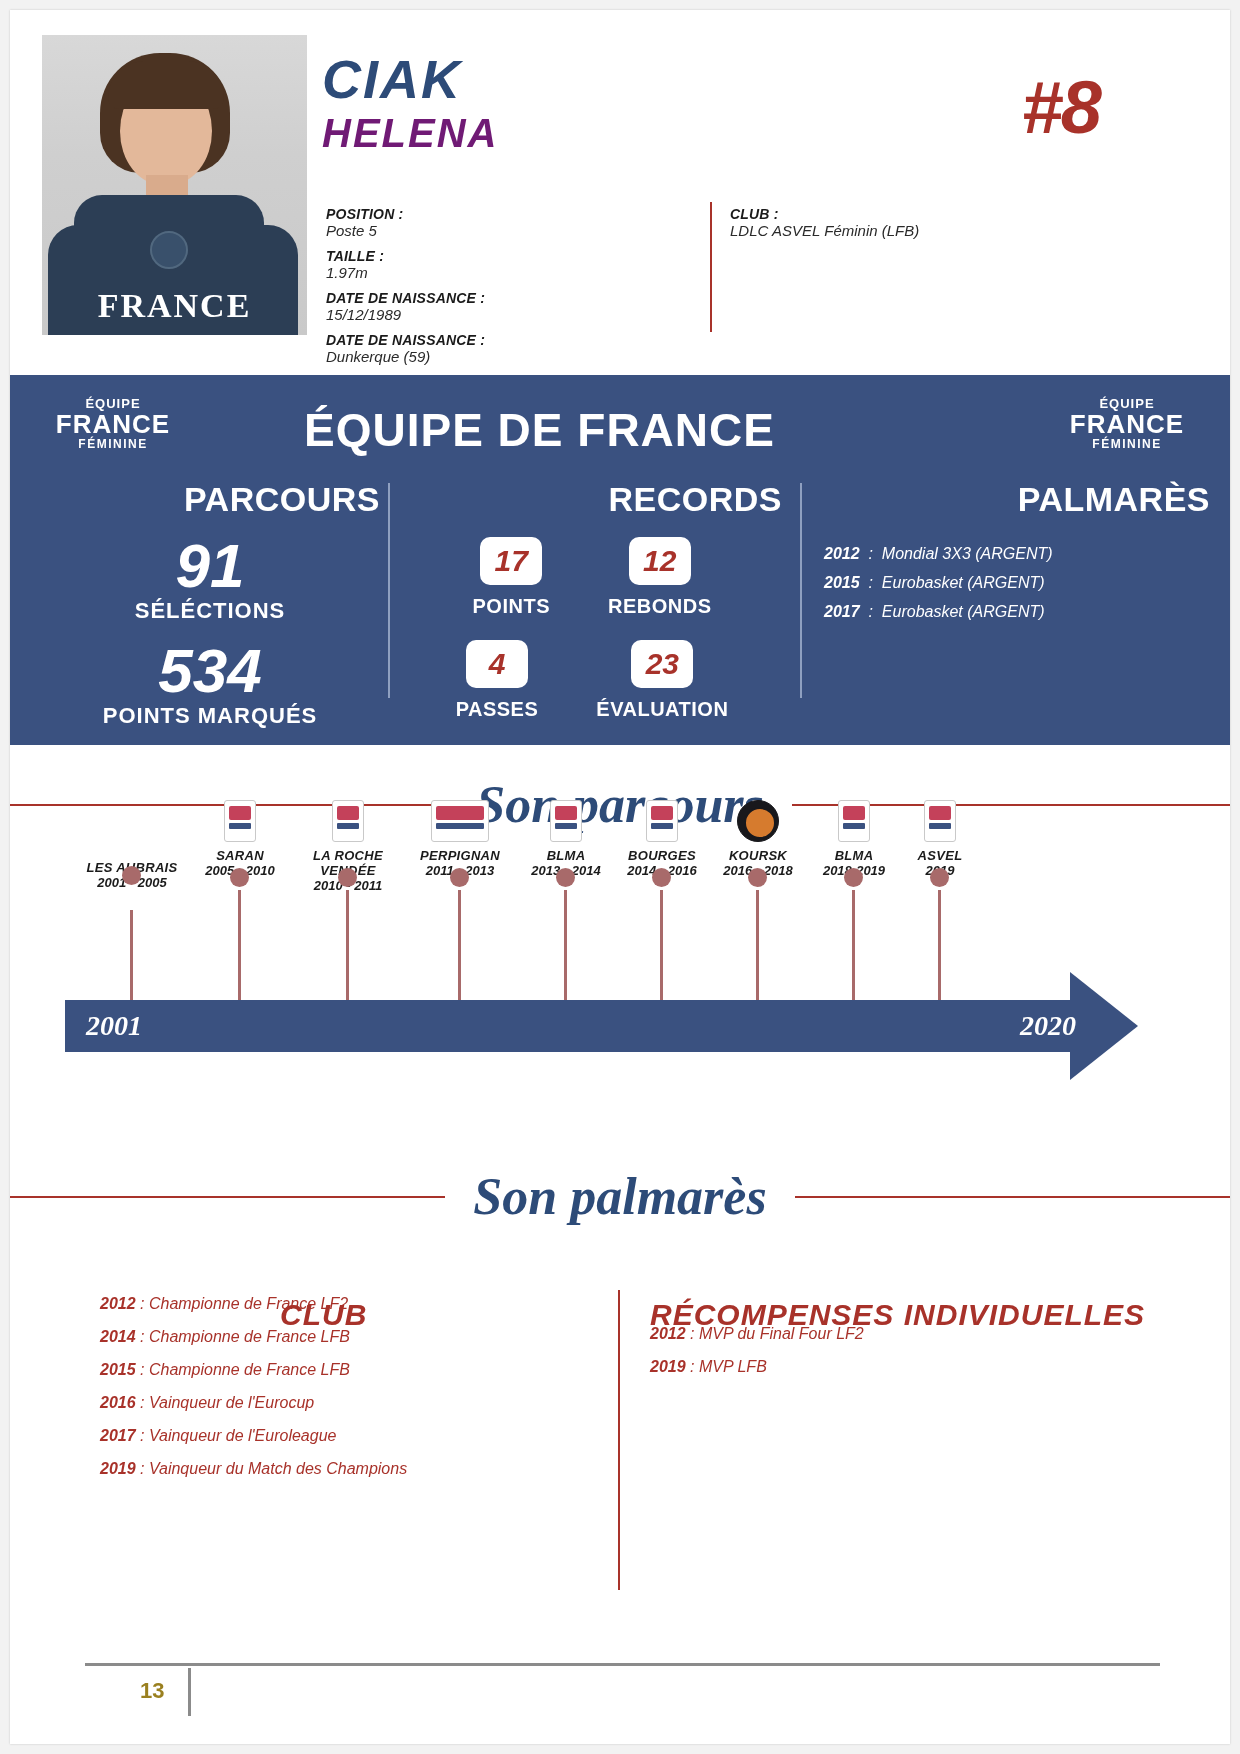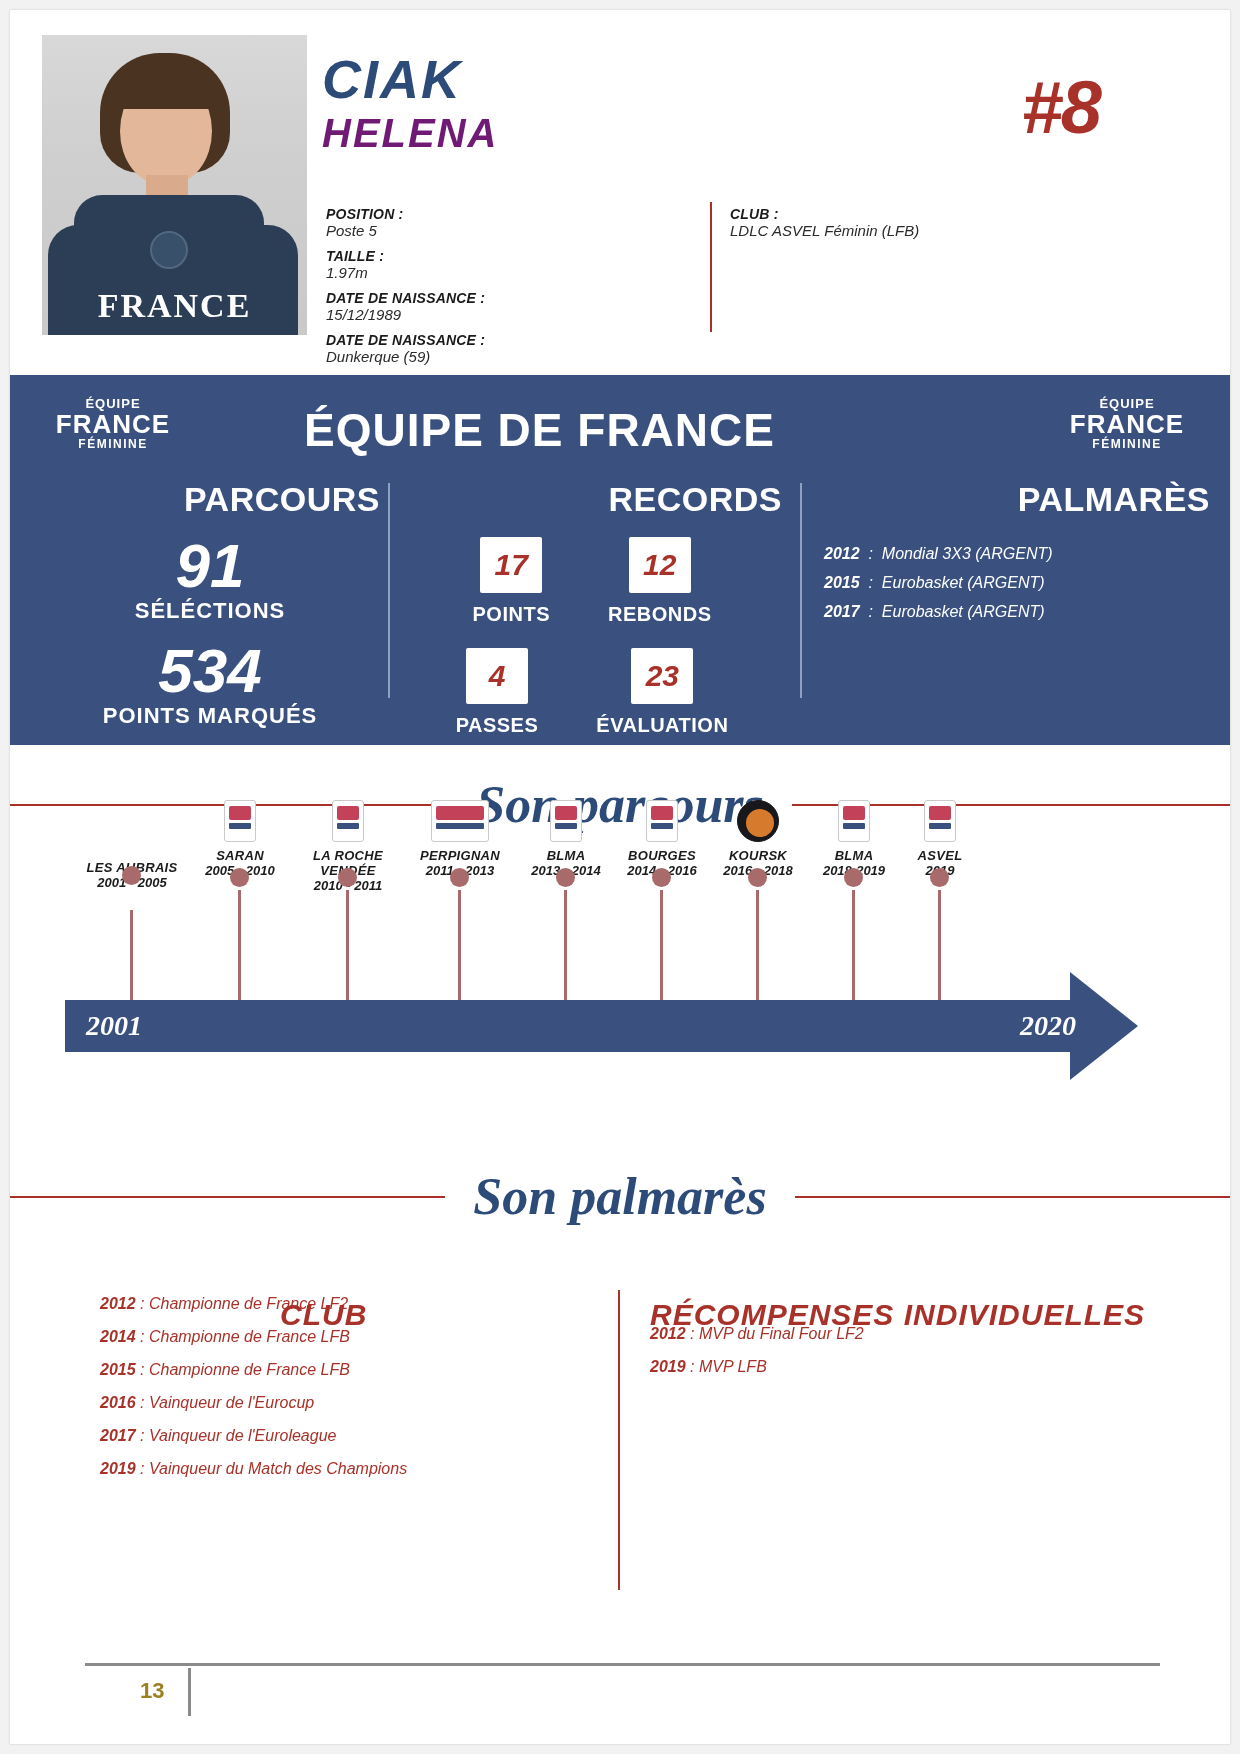--- a/index.html
+++ b/index.html
@@ -98,21 +98,21 @@
   .records{position:absolute;left:392px;top:105px;width:380px;}
   .palmares{position:absolute;left:800px;top:105px;width:400px;}
   .big-num{
     font-family:"Liberation Sans",sans-serif;font-weight:bold;font-style:italic;
     font-size:62px;text-align:center;line-height:1.05;margin-top:14px;
   }
   .big-cap{font-size:22px;font-weight:bold;text-align:center;letter-spacing:1px;}
   .rec-grid{display:flex;justify-content:center;gap:58px;margin-top:18px;}
   .rec-item{text-align:center;}
   .rec-box{
-    width:62px;height:56px;background:#fff;border-radius:2px;
+    width:62px;height:48px;background:#fff;border-radius:10px;
     display:flex;align-items:center;justify-content:center;margin:0 auto 10px;
   }
   .rec-box span{
     font-family:"Liberation Sans",sans-serif;font-weight:bold;font-style:italic;
     font-size:30px;color:#a8322a;
   }
   .rec-cap{font-size:20px;font-weight:bold;letter-spacing:.5px;}
   .vline{position:absolute;top:108px;width:2px;height:215px;background:#8fa0c0;}
   .pal-row{
     font-family:"Liberation Sans",sans-serif;font-style:italic;font-size:16px;margin-bottom:11px;

